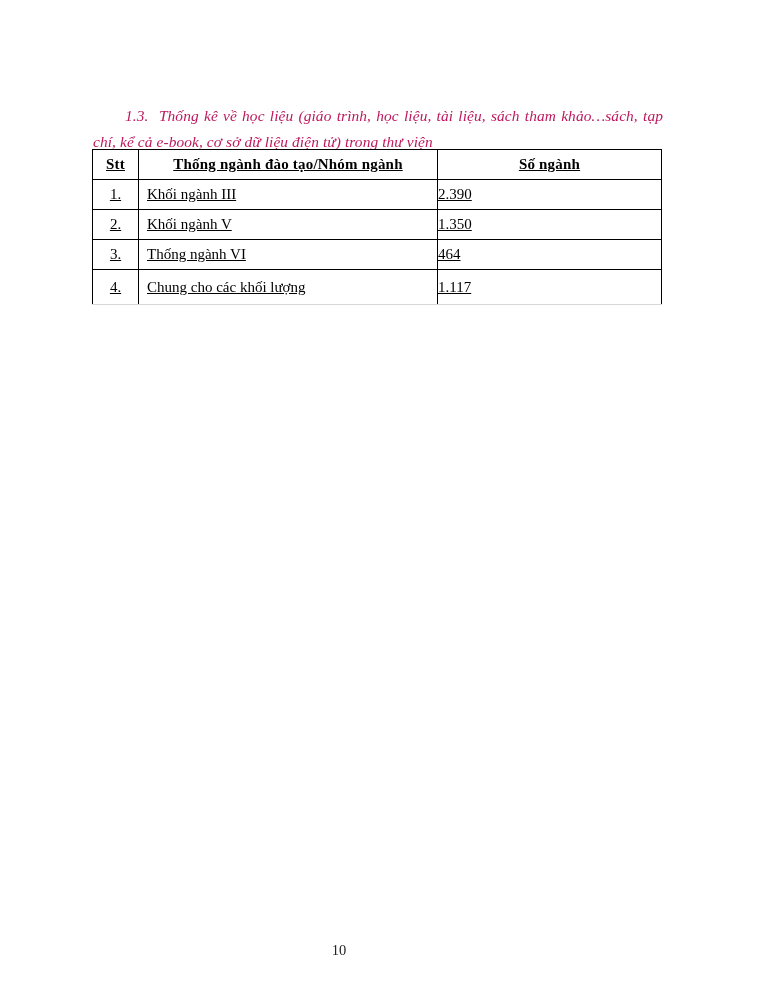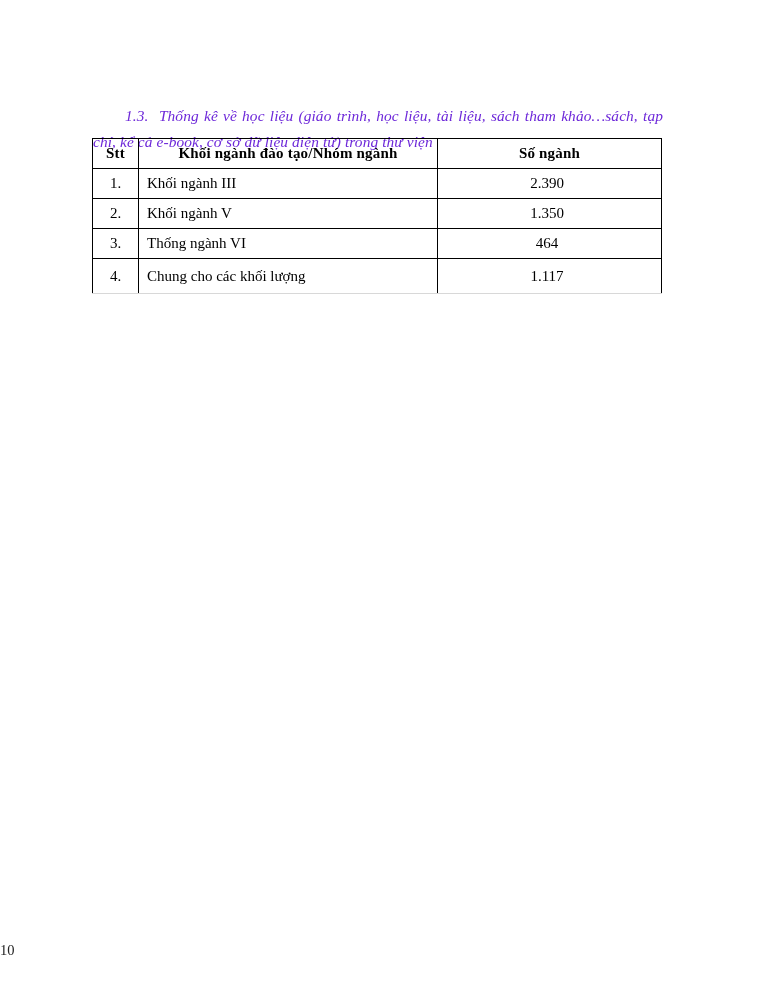--- a/index.html
+++ b/index.html
@@ -30,36 +30,37 @@
     position: absolute;
     left: 93px;
     top: 88px;
     width: 570px;
     font-style: italic;
     font-size: 15.4px;
     line-height: 26px;
     text-align: justify;
     text-justify: inter-word;
     letter-spacing: 0.1px;
-    color: #6d28d9;
+    color: #be185d;
   }
   .heading-para .indent {
     display: inline-block;
     width: 32px;
   }
 
   
   .stats-table {
     position: absolute;
     left: 92px;
-    top: 138px;
+    top: 149px;
     width: 569px;
     border-collapse: collapse;
     table-layout: fixed;
     font-size: 15px;
+    text-decoration: underline;
   }
   .stats-table col.c-stt   { width: 46px; }
   .stats-table col.c-name  { width: 299px; }
   .stats-table col.c-count { width: 224px; }
 
   .stats-table th,
   .stats-table td {
     border-left: 1.3px solid #000;
     border-right: 1.3px solid #000;
     border-top: 1.3px solid #000;
@@ -80,41 +81,42 @@
   .cell-stt {
     text-align: center;
     font-size: 15px;
   }
   .cell-name {
     text-align: left;
     padding-left: 8px !important;
     font-size: 15px;
   }
   .cell-count {
-    text-align: center;
+    text-align: left;
     padding-right: 5px !important;
     font-size: 15px;
   }
 
   
   .stats-table tbody tr.light-top > td {
     border-top-color: #b4b4b4;
     border-top-width: 1px;
   }
   .stats-table tbody tr.last-row > td {
     border-bottom: 1.3px solid #d8d8d8;
     height: 34px;
   }
 
   
   .page-number {
     position: absolute;
     left: 0;
     top: 942px;
     width: 678px;
+    text-align: center;
     font-size: 14.5px;
     color: #222;
   }
 </style>
 </head>
 <body>
 
 <div class="page">
 
   <p class="heading-para">
@@ -123,21 +125,21 @@
 
   <table class="stats-table">
     <colgroup>
       <col class="c-stt">
       <col class="c-name">
       <col class="c-count">
     </colgroup>
     <thead>
       <tr>
         <th>Stt</th>
-        <th>Khối ngành đào tạo/Nhóm ngành</th>
+        <th>Thống ngành đào tạo/Nhóm ngành</th>
         <th>Số ngành</th>
       </tr>
     </thead>
     <tbody>
       <tr>
         <td class="cell-stt">1.</td>
         <td class="cell-name">Khối ngành III</td>
         <td class="cell-count">2.390</td>
       </tr>
       <tr class="light-top">

